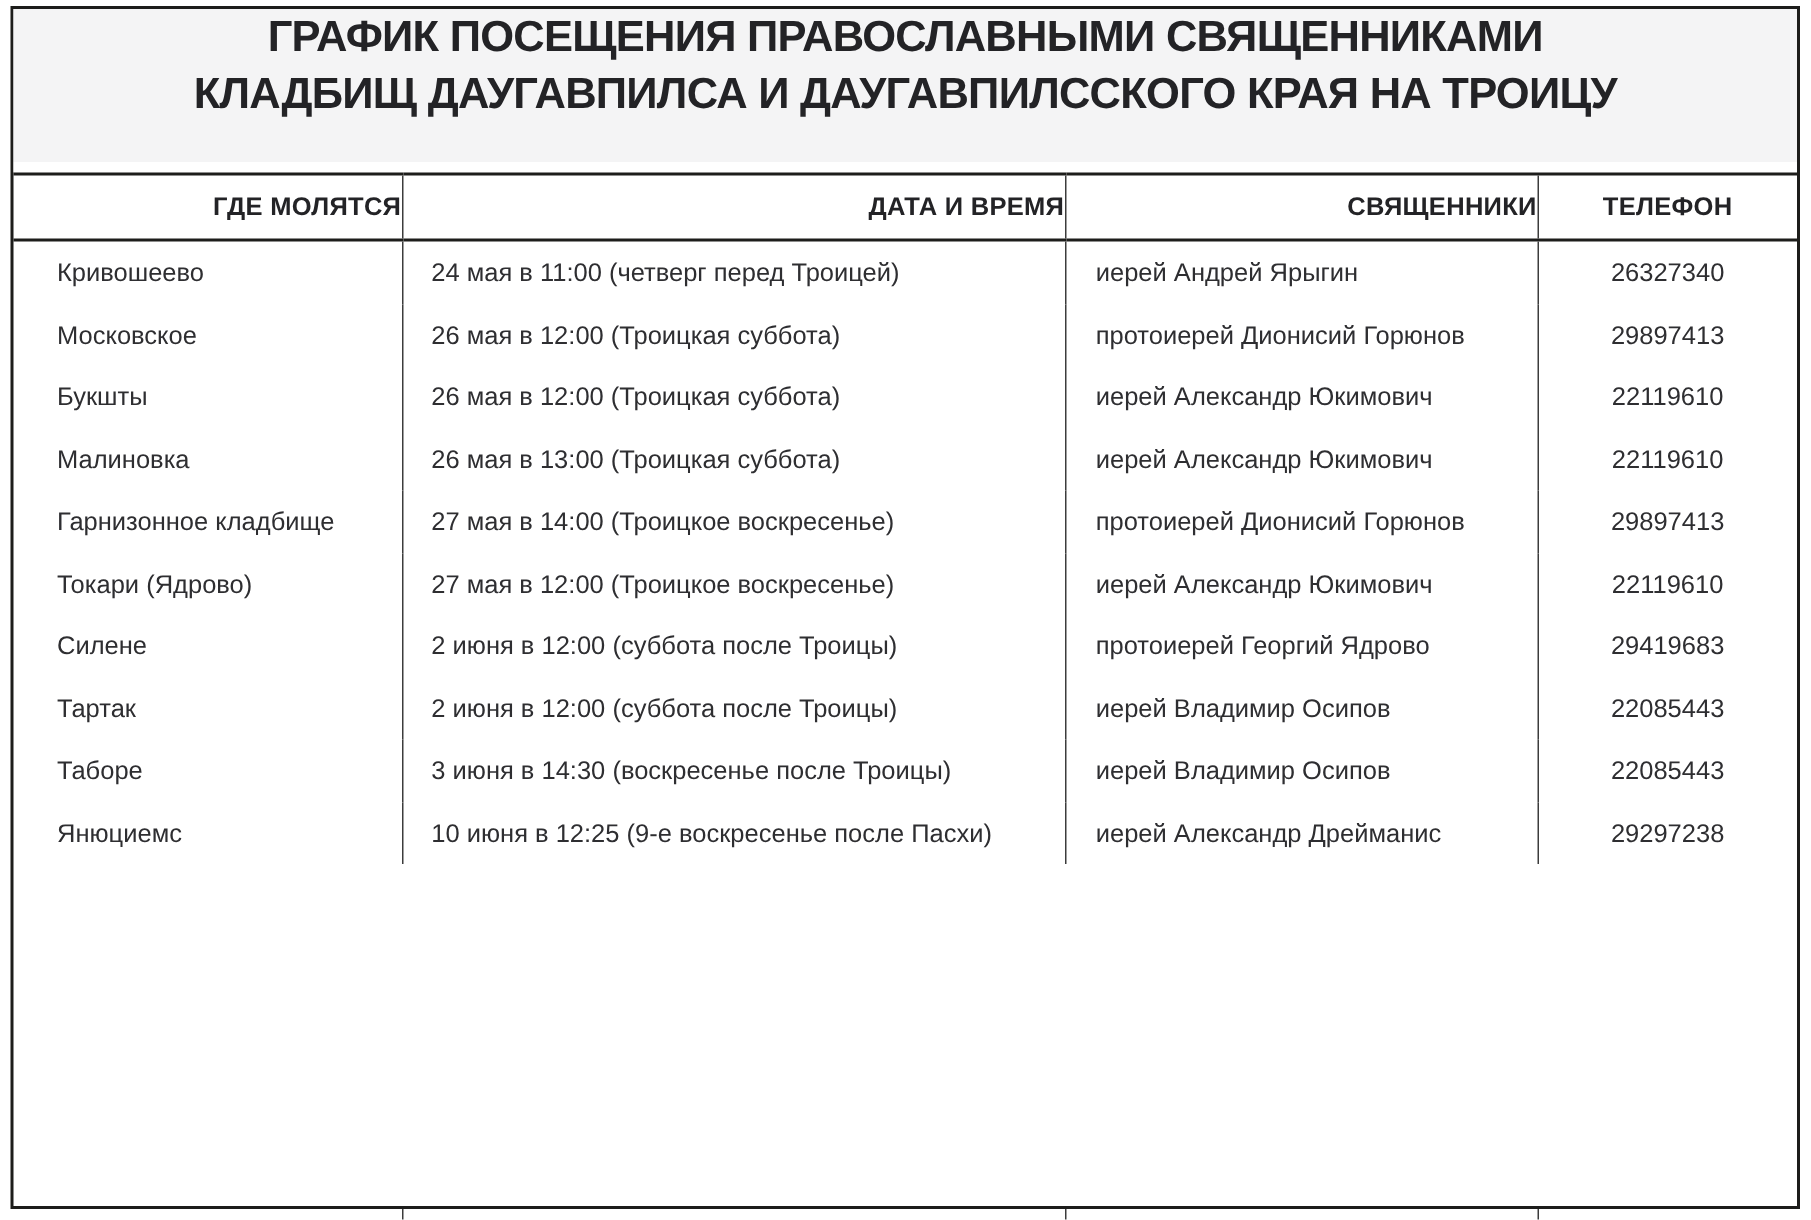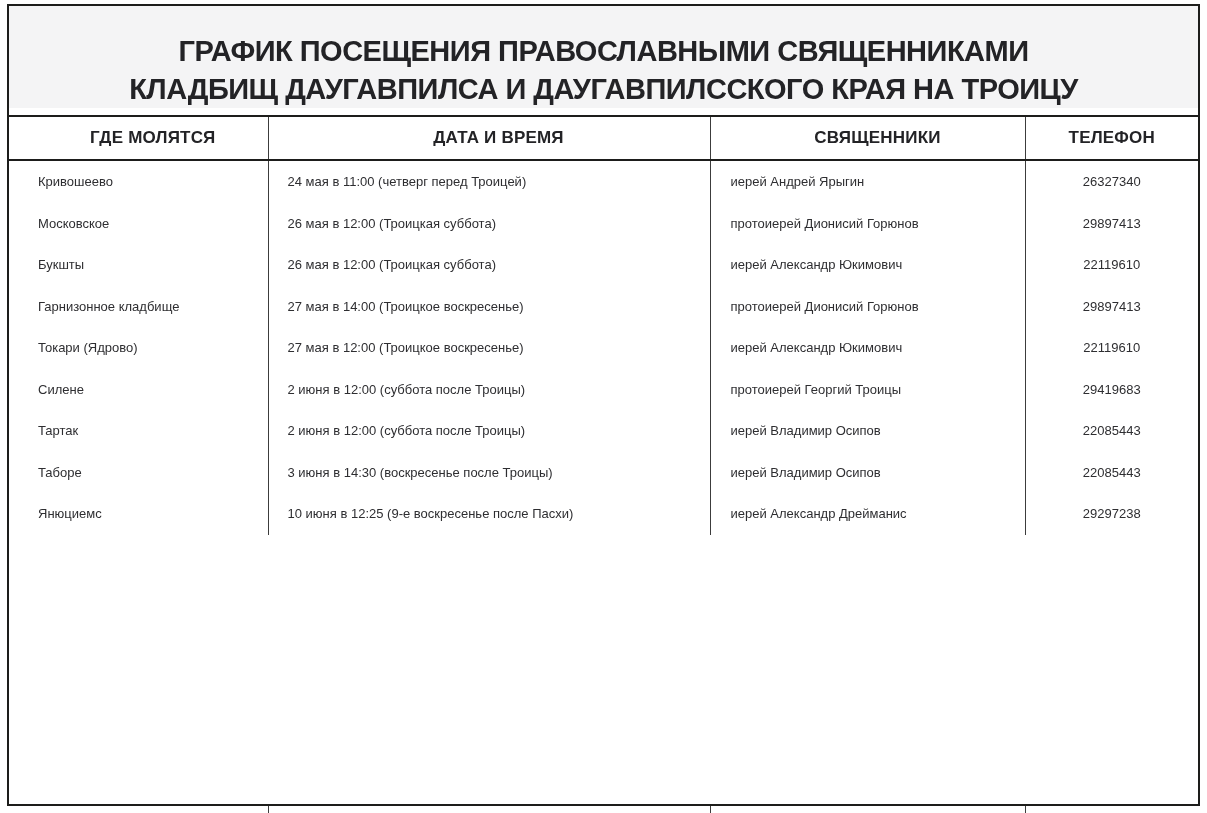--- a/index.html
+++ b/index.html
@@ -12,41 +12,41 @@
   }
   *{margin:0;padding:0;box-sizing:content-box;}
   html,body{width:1207px;height:813px;background:var(--page-bg);
     font-family:"Liberation Sans","DejaVu Sans",sans-serif;overflow:hidden;}
   .sheet{
     position:absolute;left:7px;top:4px;width:1189px;height:798px;
     border:2px solid var(--border);background:#fff;
   }
   .title-block{
     height:102px;background:var(--title-bg);
-    display:flex;align-items:flex-end;justify-content:center;
+    display:flex;align-items:flex-start;justify-content:center;
   }
   .title-block h1{
     font-size:29px;line-height:38px;font-weight:700;letter-spacing:-0.5px;
     color:var(--heading-text);text-align:center;white-space:pre-line;
   }
   .title-gap{height:7px;background:#fff;}
   table.schedule{width:100%;border-collapse:collapse;table-layout:fixed;}
   table.schedule col.c1{width:259px;}
   table.schedule col.c2{width:442px;}
   table.schedule col.c3{width:315px;}
   table.schedule col.c4{width:173px;}
   table.schedule th{
     height:42px;border-top:2px solid var(--border);border-bottom:2px solid var(--border);
     font-size:17px;font-weight:700;letter-spacing:0.2px;color:var(--heading-text);
-    text-align:center;vertical-align:middle;
+    text-align:right;vertical-align:middle;
   }
   table.schedule td{
     height:21.5px; 
     padding:10px 8px 10px 34px;vertical-align:top;
-    font-size:13px;line-height:21px;color:var(--text);
+    font-size:17px;line-height:21px;color:var(--text);
   }
   table.schedule th:nth-child(1),table.schedule td:nth-child(1){padding-left:29px;}
   table.schedule th:nth-child(2),table.schedule td:nth-child(2){padding-left:19px;}
   table.schedule th:nth-child(3),table.schedule td:nth-child(3){padding-left:20px;}
   table.schedule th:nth-child(4),table.schedule td:nth-child(4){
     text-align:center;padding-left:0;padding-right:0;
   }
   table.schedule th:nth-child(-n+3),table.schedule td:nth-child(-n+3){
     border-right:1px solid var(--divider);
   }
@@ -93,35 +93,41 @@
         <td>протоиерей Дионисий Горюнов</td>
         <td>29897413</td>
       </tr>
       <tr>
         <td>Букшты</td>
         <td class="datetime">26 мая в 12:00 (Троицкая суббота)</td>
         <td>иерей Александр Юкимович</td>
         <td>22119610</td>
       </tr>
       <tr>
+        <td>Малиновка</td>
+        <td class="datetime">26 мая в 13:00 (Троицкая суббота)</td>
+        <td>иерей Александр Юкимович</td>
+        <td>22119610</td>
+      </tr>
+      <tr>
         <td>Гарнизонное кладбище</td>
         <td class="datetime">27 мая в 14:00 (Троицкое воскресенье)</td>
         <td>протоиерей Дионисий Горюнов</td>
         <td>29897413</td>
       </tr>
       <tr>
         <td>Токари (Ядрово)</td>
         <td class="datetime">27 мая в 12:00 (Троицкое воскресенье)</td>
         <td>иерей Александр Юкимович</td>
         <td>22119610</td>
       </tr>
       <tr>
         <td>Силене</td>
         <td class="datetime">2 июня в 12:00 (суббота после Троицы)</td>
-        <td>протоиерей Георгий Троицы</td>
+        <td>протоиерей Георгий Ядрово</td>
         <td>29419683</td>
       </tr>
       <tr>
         <td>Тартак</td>
         <td class="datetime">2 июня в 12:00 (суббота после Троицы)</td>
         <td>иерей Владимир Осипов</td>
         <td>22085443</td>
       </tr>
       <tr>
         <td>Таборе</td>

